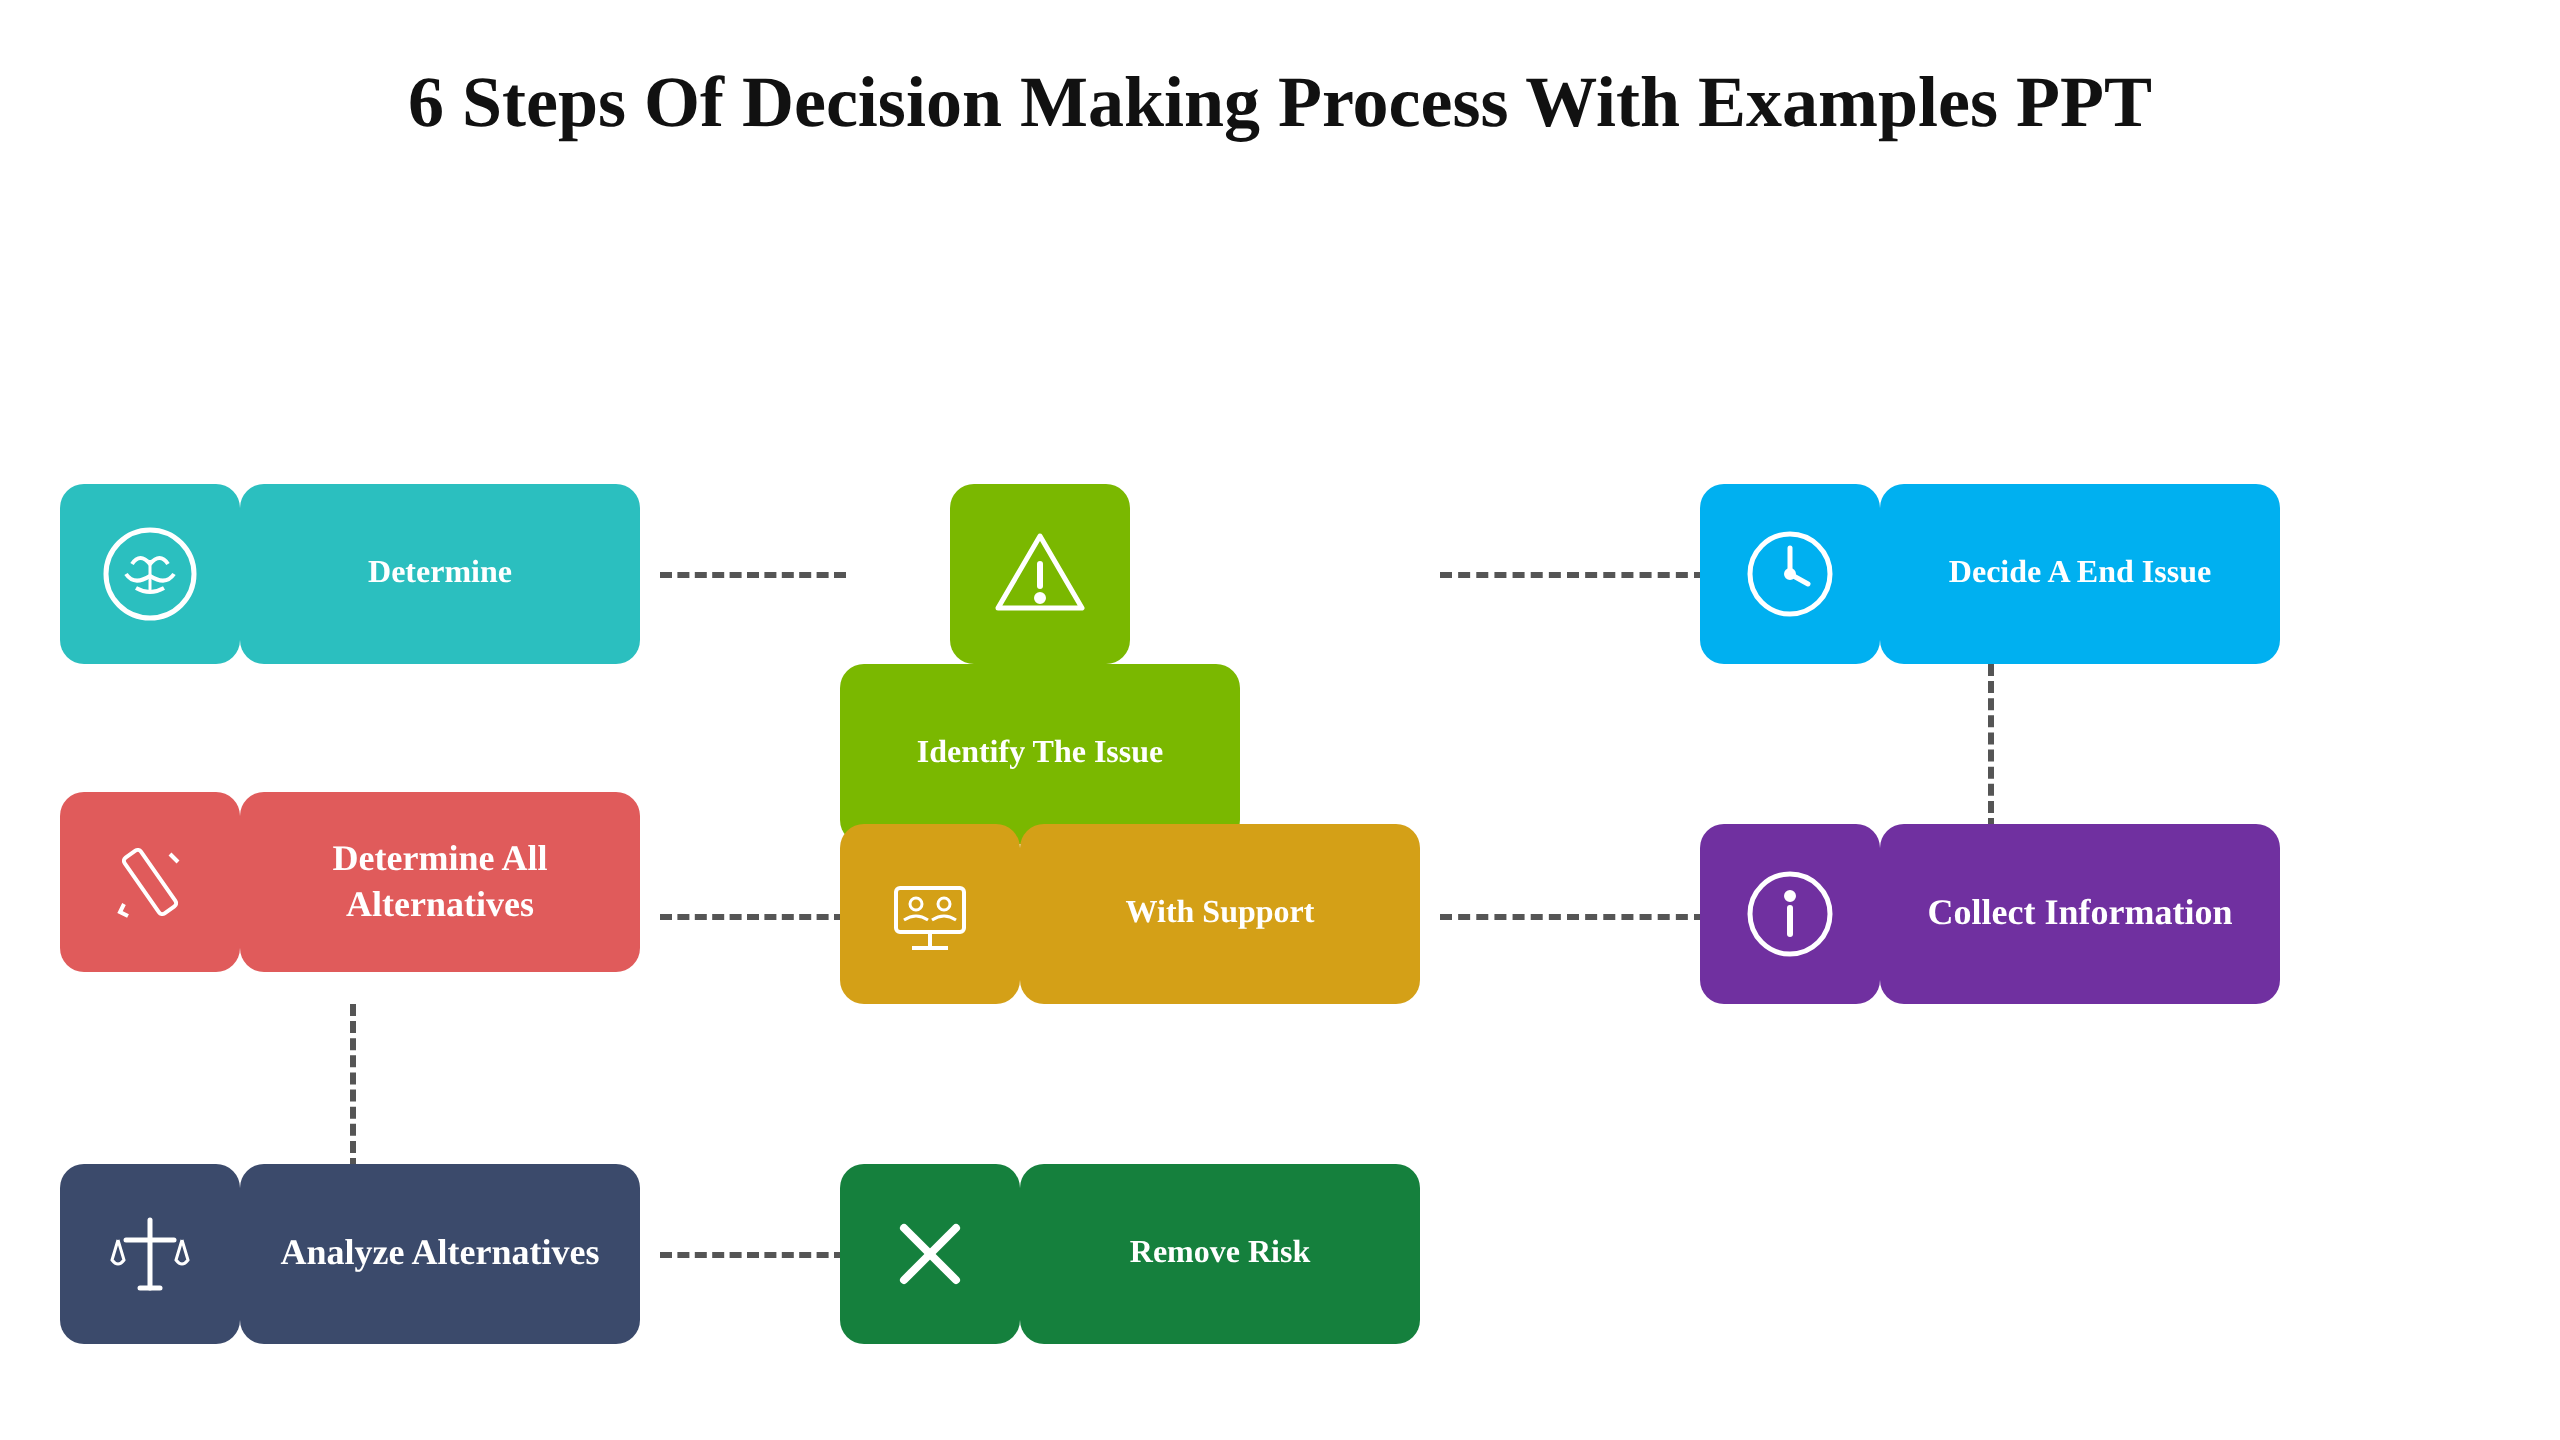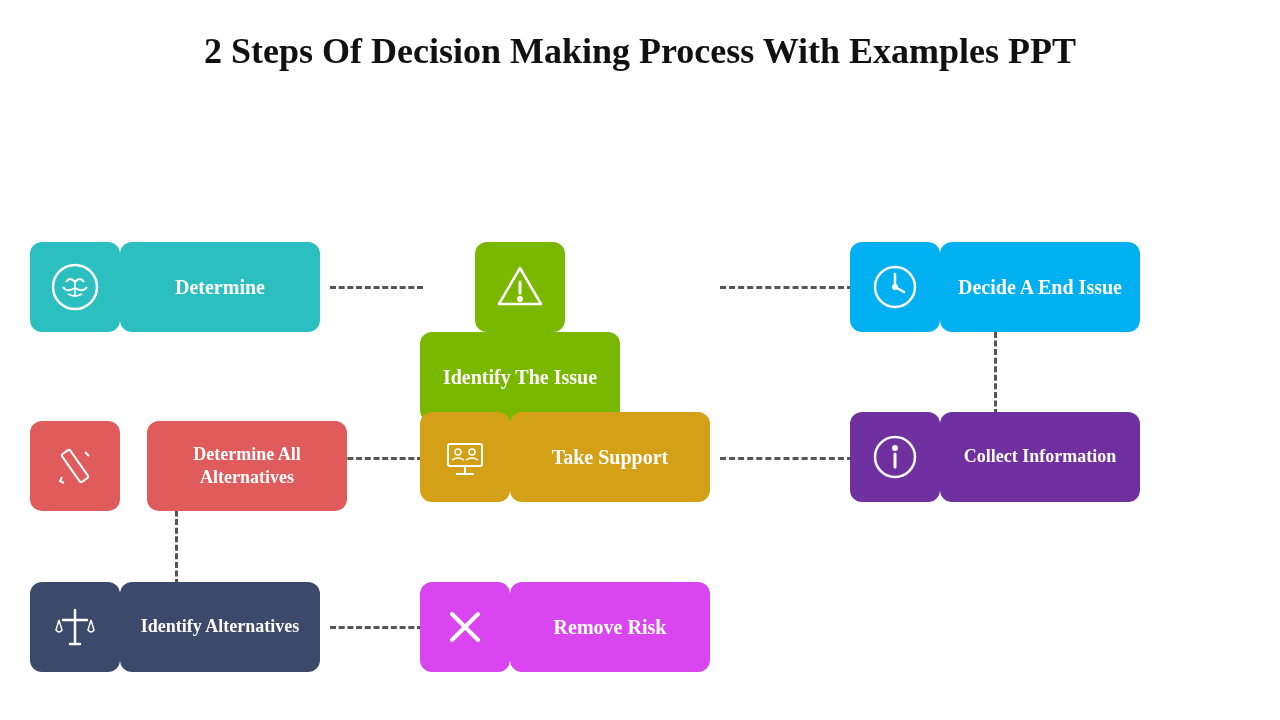--- a/index.html
+++ b/index.html
@@ -45,36 +45,36 @@
     }
 
     .label-box {
       height: 90px;
       width: 200px;
       border-radius: 12px;
       display: flex;
       align-items: center;
       justify-content: center;
       text-align: center;
-      font-size: 20px;
+      font-size: 16px;
       font-weight: bold;
       color: #ffffff;
       padding: 8px 12px;
       line-height: 1.3;
     }
 
     
     .teal { background-color: #2bbfbf; }
     .green { background-color: #7ab800; }
     .blue { background-color: #00b0f0; }
     .red { background-color: #e05b5b; }
     .orange { background-color: #d4a017; }
     .purple { background-color: #7030a0; }
     .darkblue { background-color: #3b4a6b; }
-    .lightblue { background-color: #d946ef; }
+    .lightblue { background-color: #15803d; }
 
     
     .connector {
       position: absolute;
       border: none;
       border-top: 3px dashed #555;
     }
     .connector-v {
       position: absolute;
       border: none;
@@ -93,21 +93,21 @@
     
     
     #step1 { left: 30px; top: 150px; }
     
     #step2 { left: 420px; top: 150px; flex-direction: column; }
     
     #step3 { left: 850px; top: 150px; }
 
     
     
-    #step4 { left: 30px; top: 329px; gap: 27px; }
+    #step4 { left: 30px; top: 304px; }
     
     #step5 { left: 420px; top: 320px; }
     
     #step6 { left: 850px; top: 320px; }
 
     
     
     #step7 { left: 30px; top: 490px; }
     
     #step8 { left: 420px; top: 490px; }
@@ -134,21 +134,21 @@
     
     #conn7-8 { left: 330px; top: 534px; width: 93px; }
 
     .label-box.multiline {
       font-size: 18px;
     }
   </style>
 </head>
 <body>
 
-<div class="page-title">2 Steps Of Decision Making Process With Examples PPT</div>
+<div class="page-title">6 Steps Of Decision Making Process With Examples PPT</div>
 
 <div class="diagram-area">
 
   <div id="conn1-2" class="connector"></div>
   <div id="conn2-3" class="connector"></div>
 
   <div id="conn3-6" class="connector-v"></div>
 
   <div id="conn4-5" class="connector"></div>
   <div id="conn5-6" class="connector"></div>
@@ -214,21 +214,21 @@
         <rect x="10" y="14" width="34" height="22" rx="2" stroke="white" stroke-width="2" fill="none"></rect>
         <line x1="27" y1="36" x2="27" y2="44" stroke="white" stroke-width="2"></line>
         <line x1="18" y1="44" x2="36" y2="44" stroke="white" stroke-width="2"></line>
 
         <circle cx="20" cy="22" r="3" stroke="white" stroke-width="1.5" fill="none"></circle>
         <path d="M14 30 Q20 26 26 30" stroke="white" stroke-width="1.5" fill="none"></path>
         <circle cx="34" cy="22" r="3" stroke="white" stroke-width="1.5" fill="none"></circle>
         <path d="M28 30 Q34 26 40 30" stroke="white" stroke-width="1.5" fill="none"></path>
       </svg>
     </div>
-    <div class="label-box orange">Take Support</div>
+    <div class="label-box orange">With Support</div>
   </div>
 
   <div id="step6" class="step-group">
     <div class="icon-box purple">
       <svg viewBox="0 0 54 54">
         <circle cx="27" cy="27" r="20" stroke="white" stroke-width="2.5" fill="none"></circle>
         <circle cx="27" cy="18" r="2" fill="white"></circle>
         <line x1="27" y1="24" x2="27" y2="37" stroke="white" stroke-width="3" stroke-linecap="round"></line>
       </svg>
     </div>
@@ -241,21 +241,21 @@
 
         <line x1="27" y1="10" x2="27" y2="44" stroke="white" stroke-width="2.5" stroke-linecap="round"></line>
         <line x1="15" y1="20" x2="39" y2="20" stroke="white" stroke-width="2.5" stroke-linecap="round"></line>
 
         <path d="M11 20 L8 30 Q11 34 14 30 L11 20" stroke="white" stroke-width="1.5" fill="none"></path>
 
         <path d="M43 20 L40 30 Q43 34 46 30 L43 20" stroke="white" stroke-width="1.5" fill="none"></path>
         <line x1="22" y1="44" x2="32" y2="44" stroke="white" stroke-width="2.5" stroke-linecap="round"></line>
       </svg>
     </div>
-    <div class="label-box darkblue multiline">Identify Alternatives</div>
+    <div class="label-box darkblue multiline">Analyze Alternatives</div>
   </div>
 
   <div id="step8" class="step-group">
     <div class="icon-box lightblue">
       <svg viewBox="0 0 54 54">
         <line x1="14" y1="14" x2="40" y2="40" stroke="white" stroke-width="4" stroke-linecap="round"></line>
         <line x1="40" y1="14" x2="14" y2="40" stroke="white" stroke-width="4" stroke-linecap="round"></line>
       </svg>
     </div>
     <div class="label-box lightblue">Remove Risk</div>

